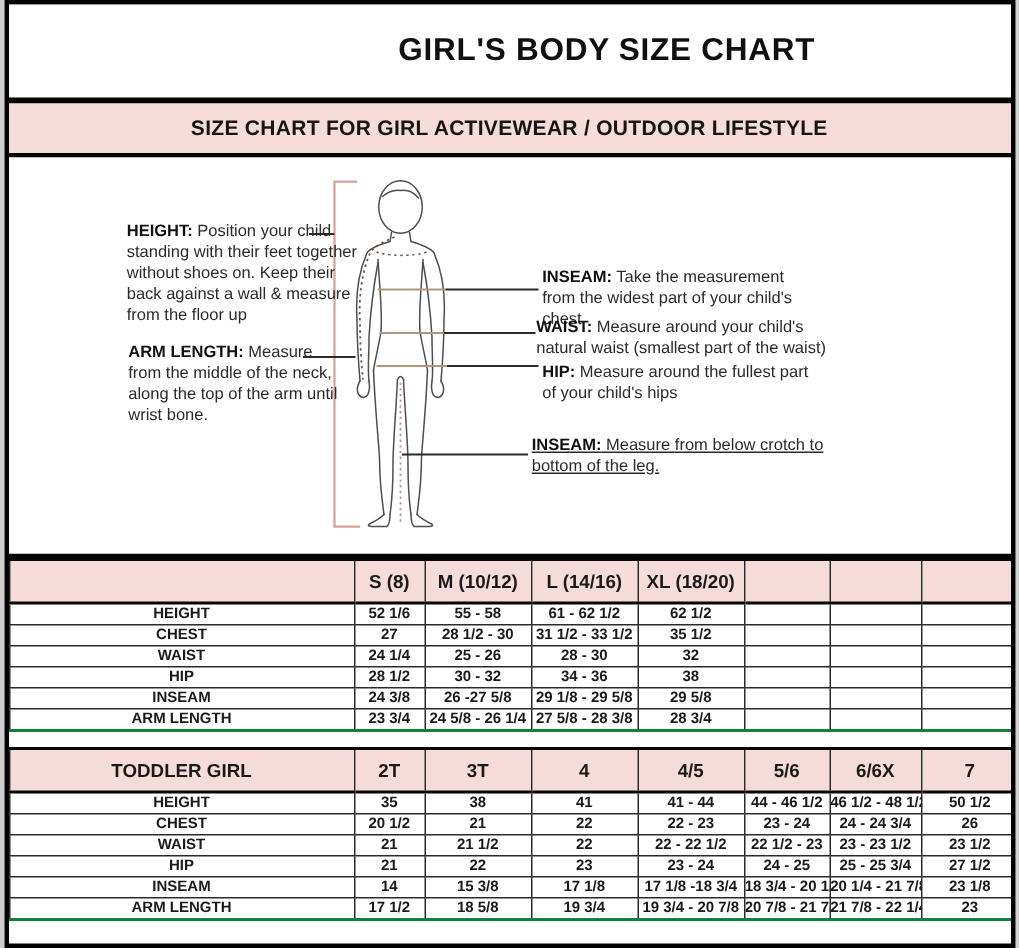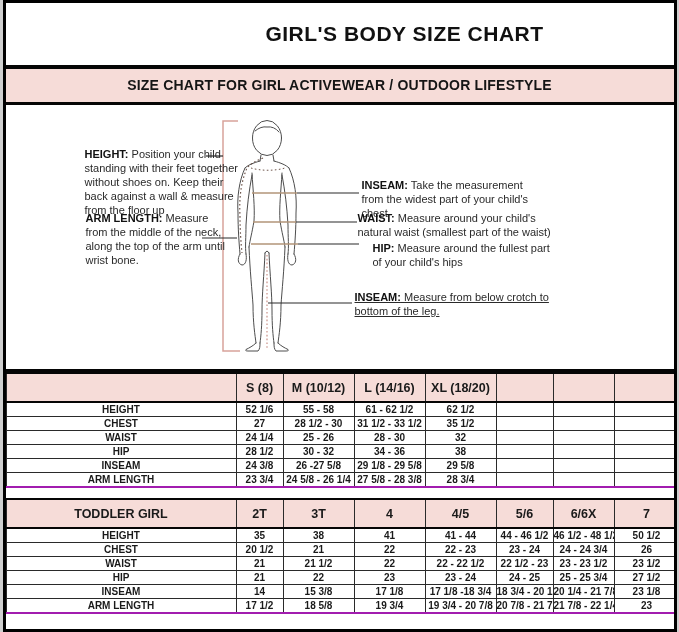--- a/index.html
+++ b/index.html
@@ -35,32 +35,32 @@
   }
   
   .diagram{position:relative;height:264px;background:#fff;}
   .diagram svg{position:absolute;left:0;top:0;}
   .note{
     position:absolute;
     font-size:11px;line-height:14px;color:#2a2a2a;
   }
   .note b{color:#111;}
   .n-height{left:79px;top:42px;width:154px;}
-  .n-arm{left:80px;top:106px;width:142px;}
+  .n-arm{left:80px;top:123px;width:142px;}
   .n-chest{left:356px;top:73px;width:182px;}
   .n-waist{left:352px;top:106px;width:200px;}
-  .n-hip{left:367px;top:136px;width:178px;}
+  .n-hip{left:356px;top:136px;width:178px;}
   .n-inseam{left:349px;top:185px;width:202px;text-decoration:underline;}
   
   table.sizes{
     width:100%;
     border-collapse:collapse;
     table-layout:fixed;
     border-top:2px solid #050505;
-    border-bottom:2px solid #a21caf;
+    border-bottom:2px solid #15803d;
   }
   table.sizes th, table.sizes td{
     border:1px solid #2a2a2a;
     text-align:center;vertical-align:middle;
     padding:0;
     font-weight:bold;
     overflow:hidden;white-space:nowrap;
   }
   table.sizes th{
     height:27px;

